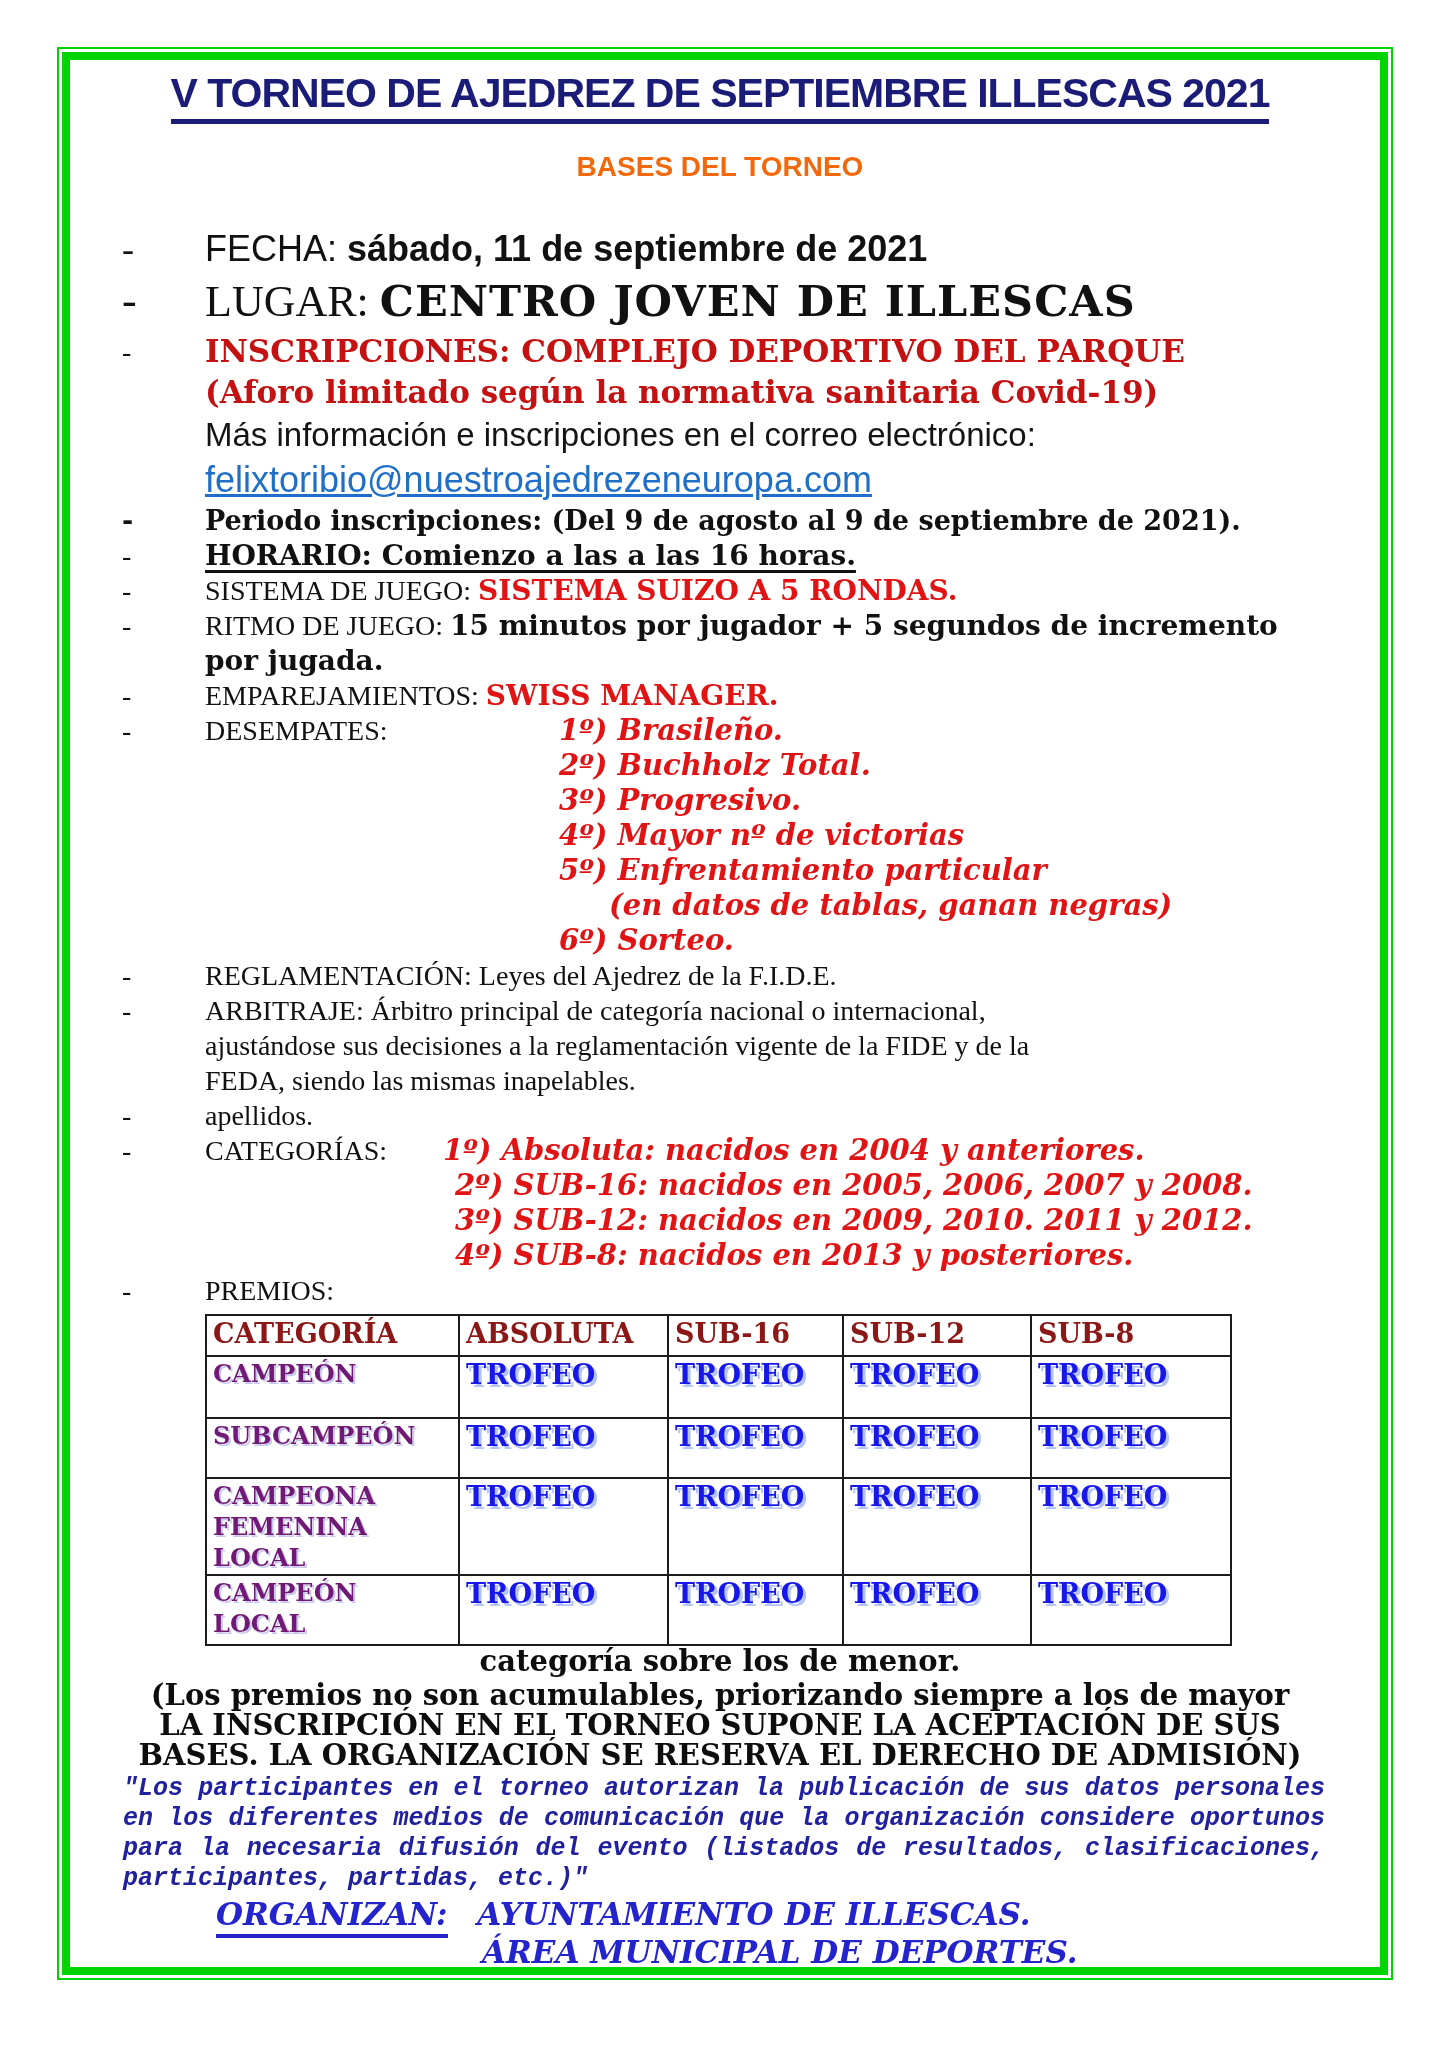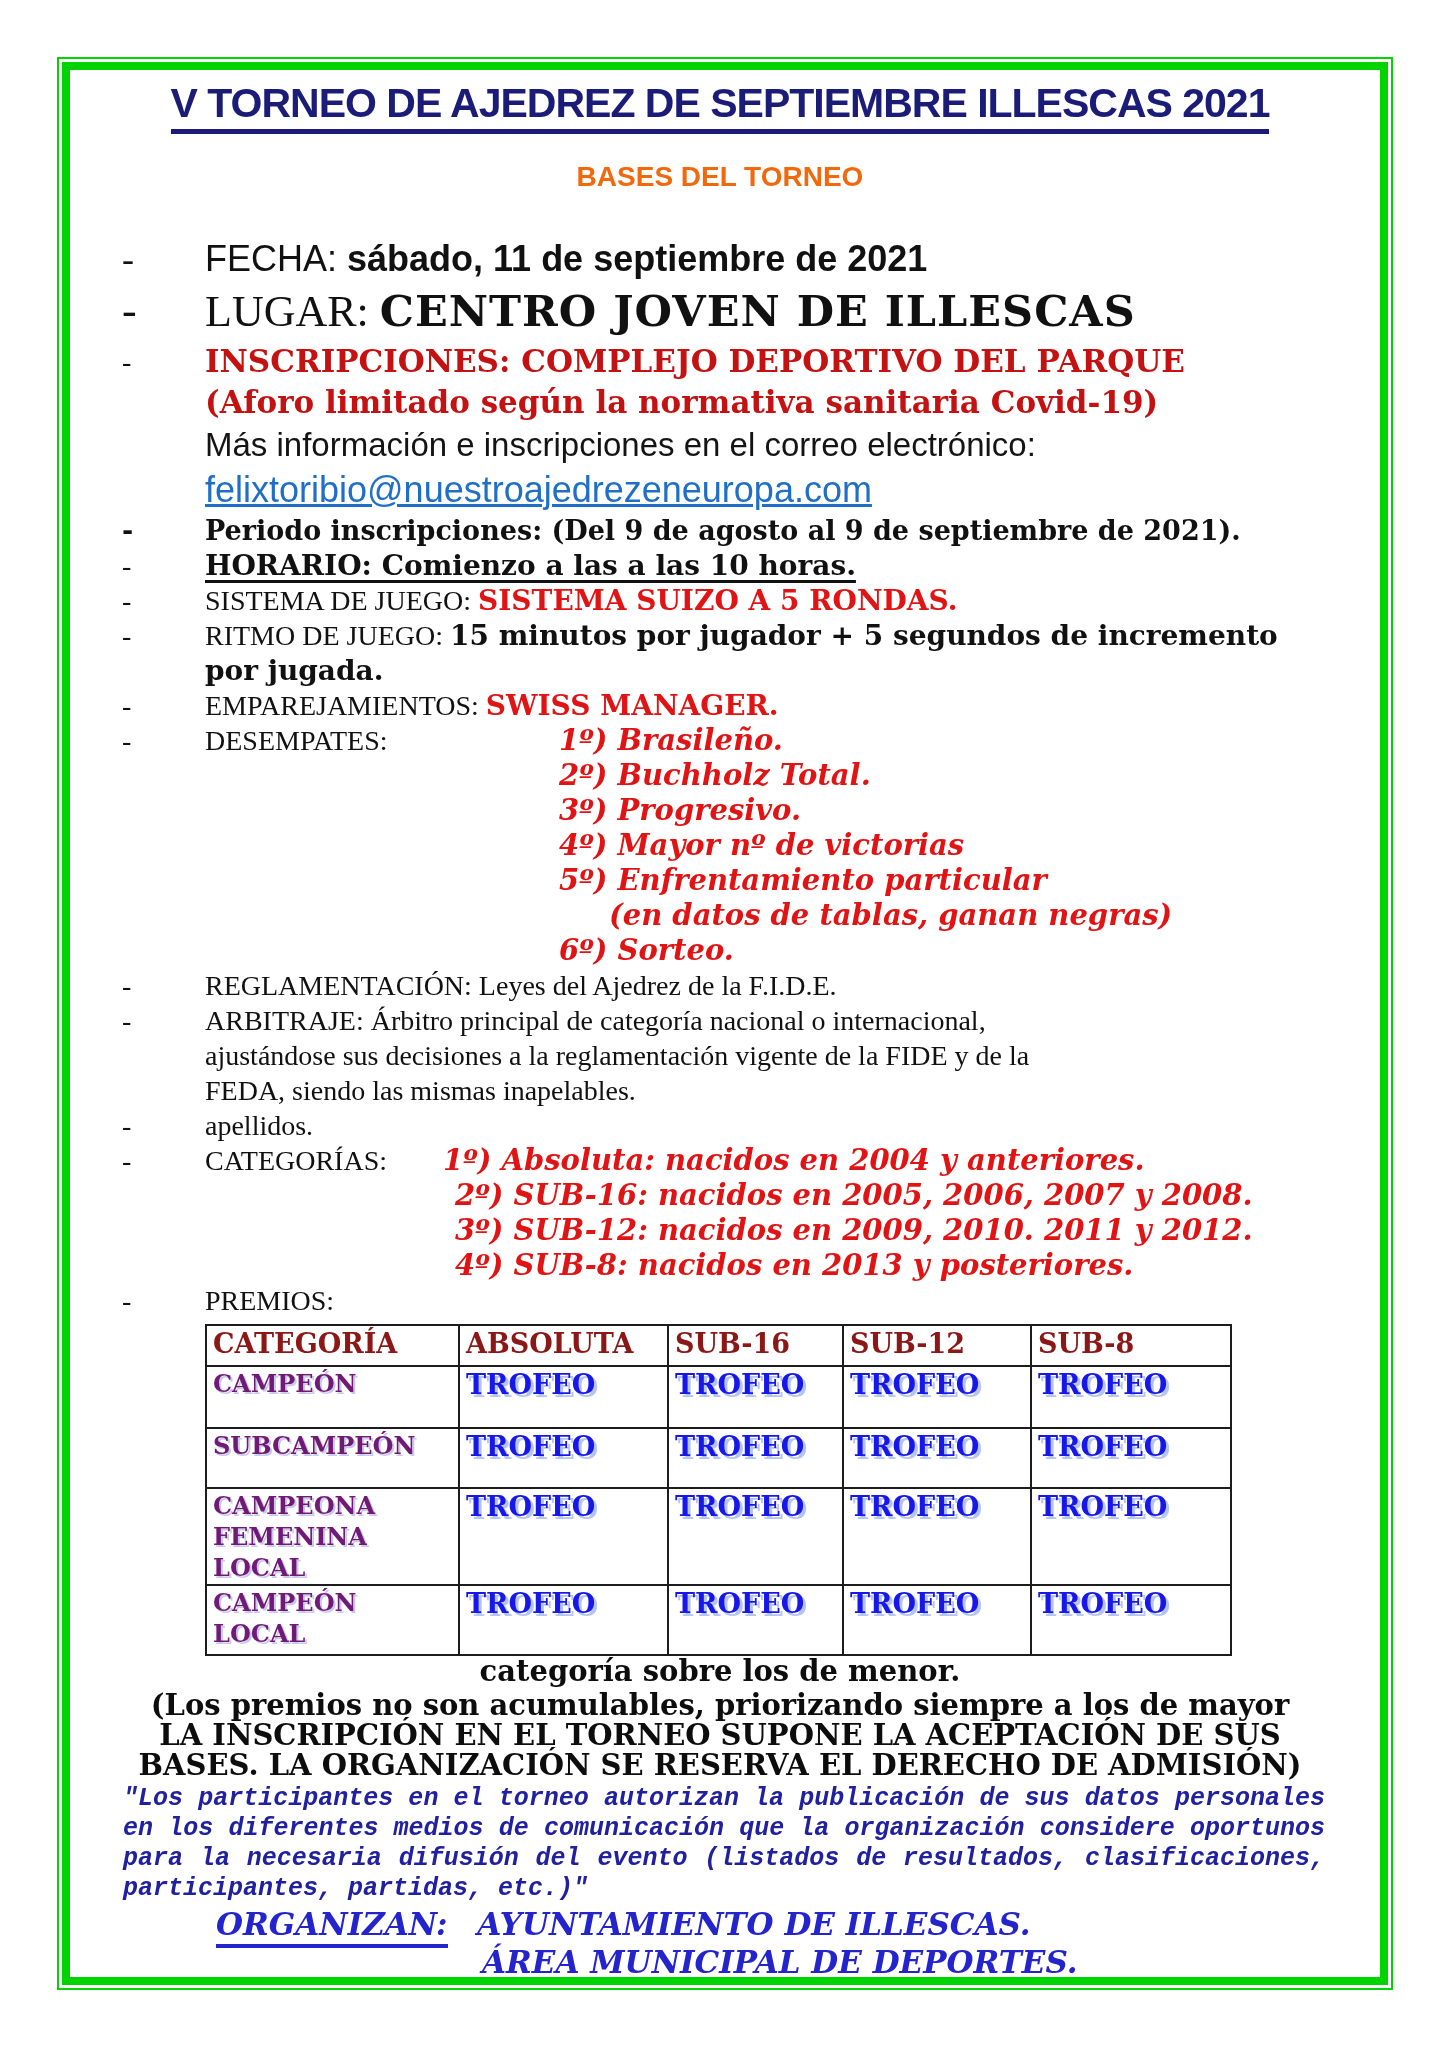--- a/index.html
+++ b/index.html
@@ -1,21 +1,21 @@
 <!DOCTYPE html>
 <html lang="es"><head>
 <meta charset="utf-8">
 <style>
   html,body{margin:0;padding:0;}
   body{
     width:1447px;height:2048px;background:#ffffff;position:relative;
     font-family:"Liberation Serif",serif;color:#111;
   }
   .frame-outer{
-    position:absolute;left:57px;top:57px;width:1336px;height:1933px;
+    position:absolute;left:57px;top:47px;width:1336px;height:1933px;
     border:2px solid #00d400;padding:3px;box-sizing:border-box;background:#fff;
   }
   .frame-inner{
     width:100%;height:100%;border:8px solid #00d400;box-sizing:border-box;
     background:#fff;overflow:hidden;
   }
   .content{width:100%;height:100%;box-sizing:border-box;padding-right:10px;}
   .nowrap{white-space:nowrap;}
 
   
@@ -150,21 +150,21 @@
   </div>
 
   <div class="li row-periodo">
     <span class="dash b">-</span>
     <div class="body slab nowrap">Periodo inscripciones: (Del 9 de agosto al 9 de septiembre de 2021).</div>
   </div>
 
   <div class="li">
     <span class="dash">-</span>
     <div class="body nowrap">
-      <span class="slab horario-text">HORARIO: Comienzo a las a las 10 horas.</span>
+      <span class="slab horario-text">HORARIO: Comienzo a las a las 16 horas.</span>
     </div>
   </div>
 
   <div class="li">
     <span class="dash">-</span>
     <div class="body nowrap">
       <span class="lab">SISTEMA DE JUEGO: </span>
       <span class="slab red">SISTEMA SUIZO A 5 RONDAS.</span>
     </div>
   </div>

